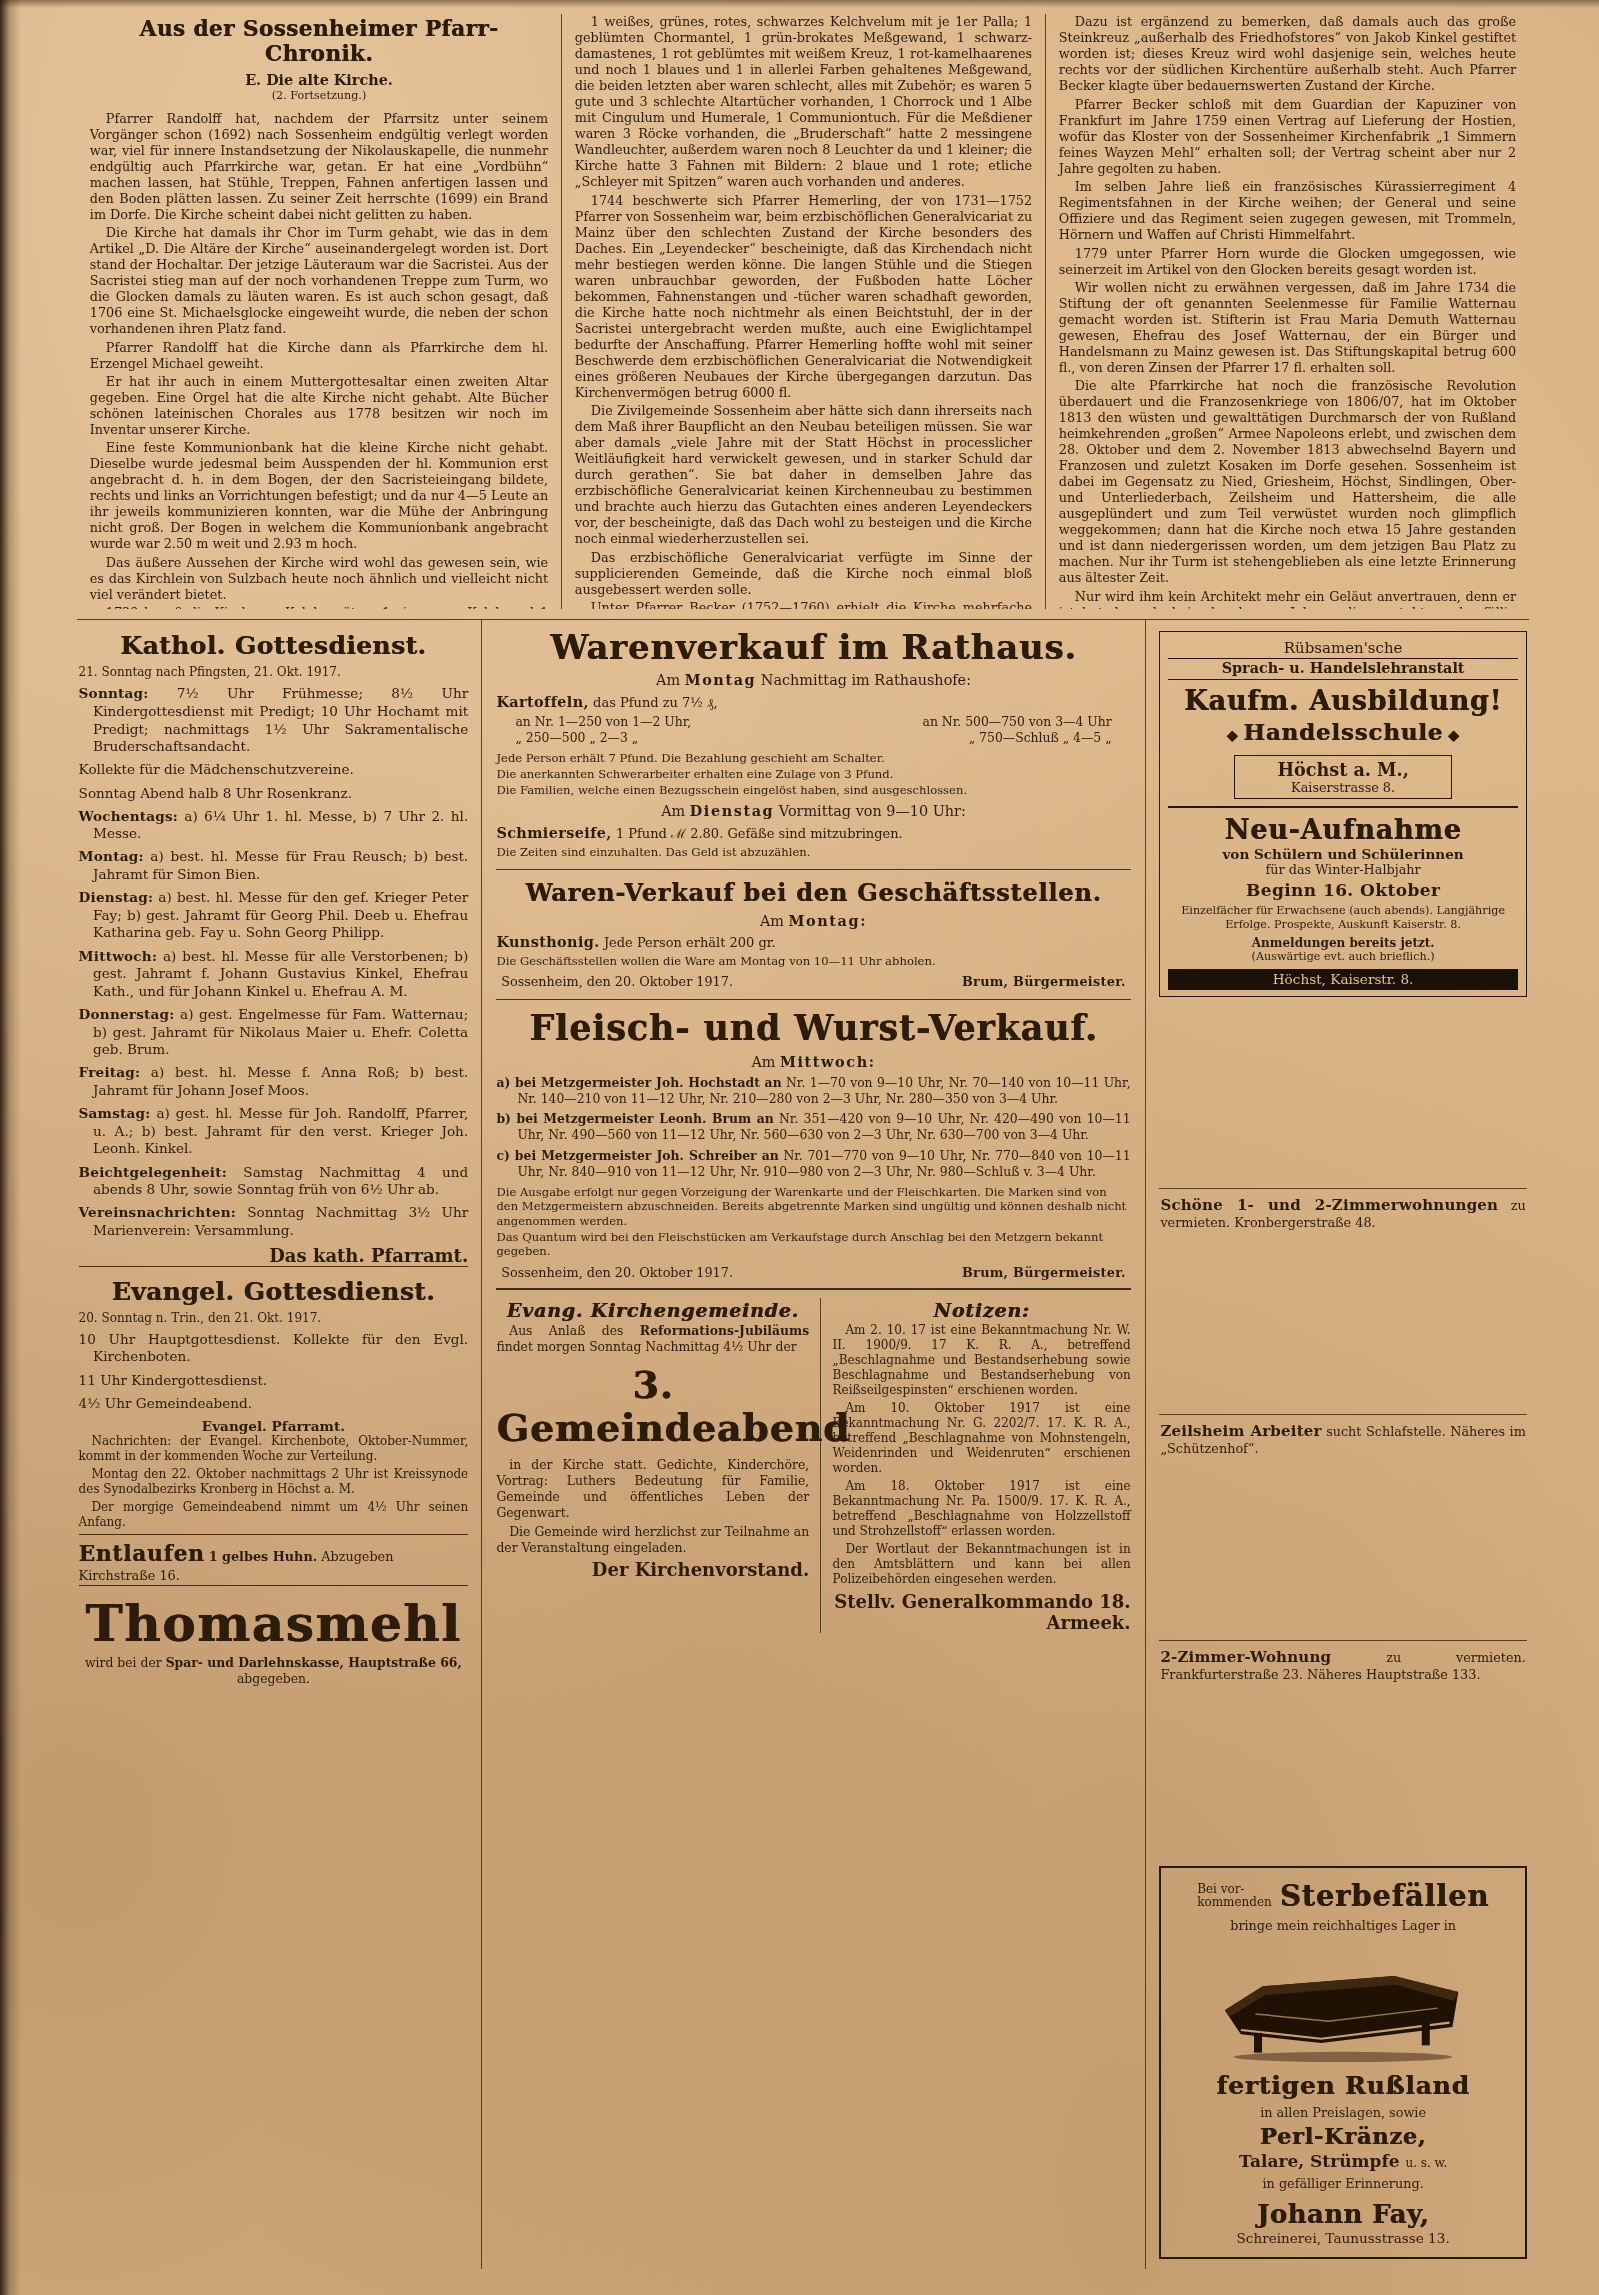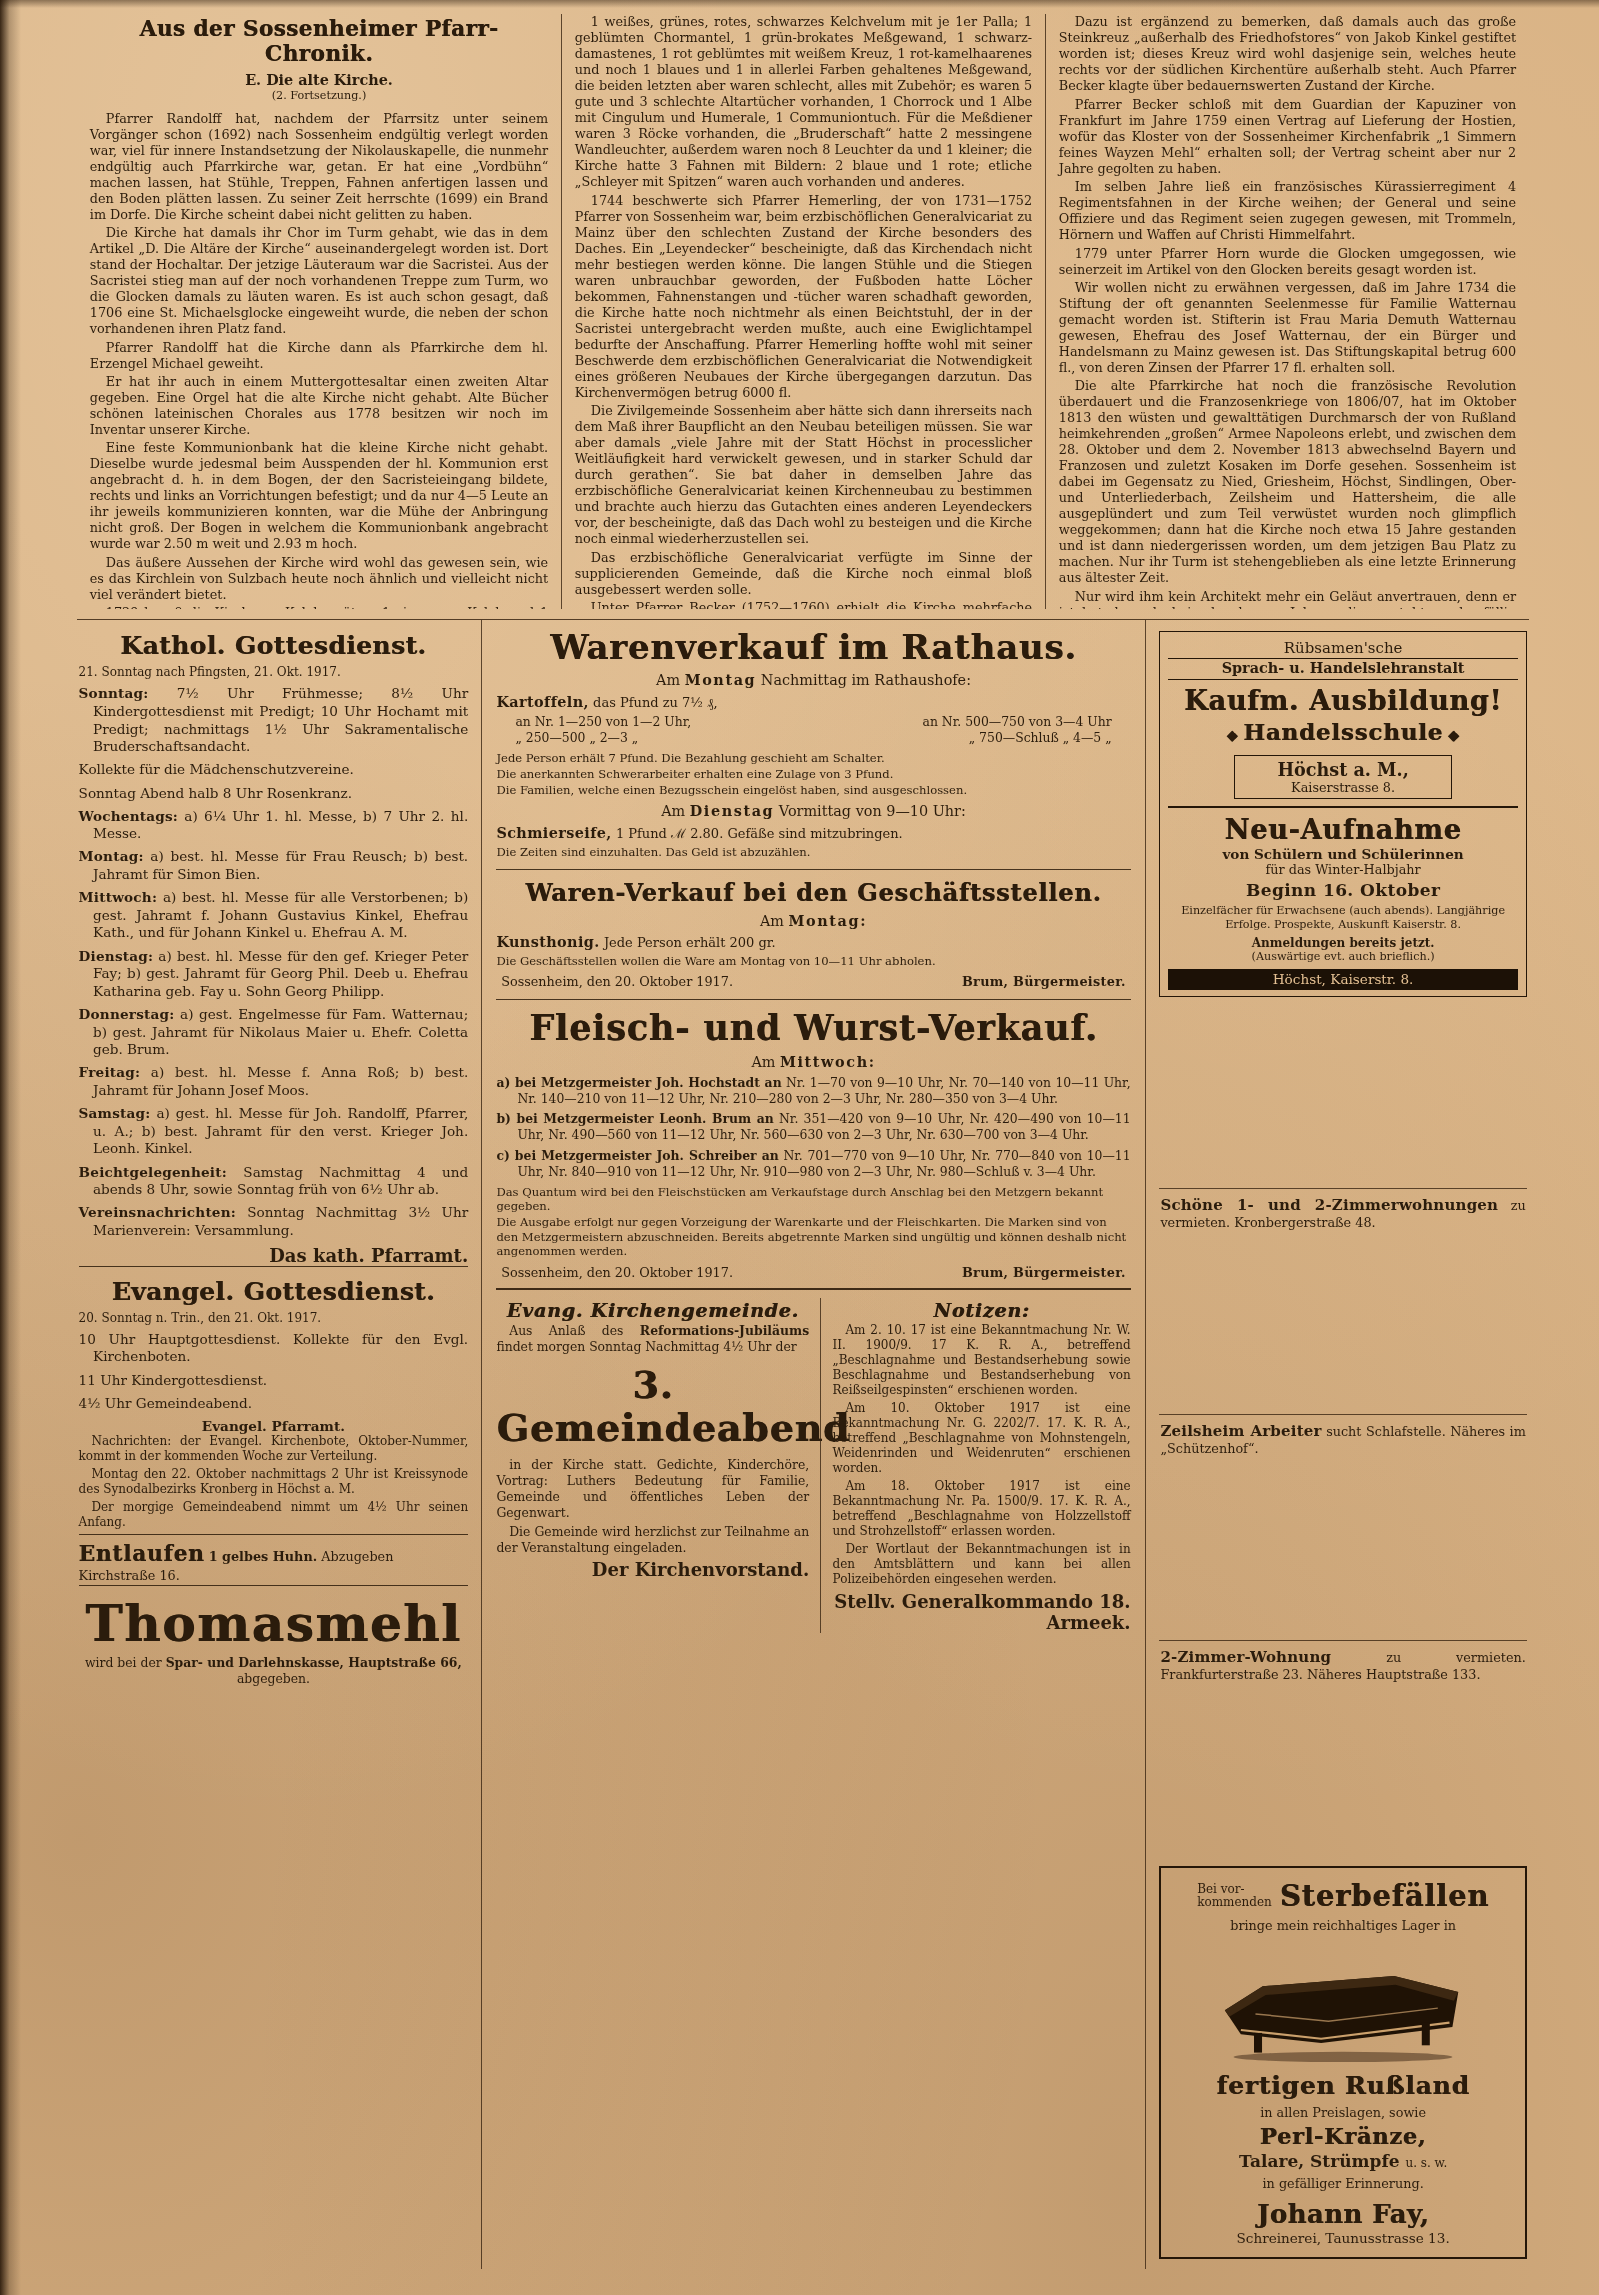--- a/index.html
+++ b/index.html
@@ -182,22 +182,22 @@
 
         <div>
           <h2 class="sec-title">Kathol. Gottesdienst.</h2>
           <div class="dateline-small">21. Sonntag nach Pfingsten, 21. Okt. 1917.</div>
           <div>
               <p class="entry"><b>Sonntag:</b> <span>7½ Uhr Frühmesse; 8½ Uhr Kindergottesdienst mit Predigt; 10 Uhr Hochamt mit Predigt; nachmittags 1½ Uhr Sakramentalische Bruderschaftsandacht.</span></p>
               <p class="entry"><b></b> <span>Kollekte für die Mädchenschutzvereine.</span></p>
               <p class="entry"><b></b> <span>Sonntag Abend halb 8 Uhr Rosenkranz.</span></p>
               <p class="entry"><b>Wochentags:</b> <span>a) 6¼ Uhr 1. hl. Messe, b) 7 Uhr 2. hl. Messe.</span></p>
               <p class="entry"><b>Montag:</b> <span>a) best. hl. Messe für Frau Reusch; b) best. Jahramt für Simon Bien.</span></p>
+              <p class="entry"><b>Dienstag:</b> <span>a) best. hl. Messe für den gef. Krieger Peter Fay; b) gest. Jahramt für Georg Phil. Deeb u. Ehefrau Katharina geb. Fay u. Sohn Georg Philipp.</span></p>
               <p class="entry"><b>Mittwoch:</b> <span>a) best. hl. Messe für alle Verstorbenen; b) gest. Jahramt f. Johann Gustavius Kinkel, Ehefrau Kath., und für Johann Kinkel u. Ehefrau A. M.</span></p>
-              <p class="entry"><b>Dienstag:</b> <span>a) best. hl. Messe für den gef. Krieger Peter Fay; b) gest. Jahramt für Georg Phil. Deeb u. Ehefrau Katharina geb. Fay u. Sohn Georg Philipp.</span></p>
               <p class="entry"><b>Donnerstag:</b> <span>a) gest. Engelmesse für Fam. Watternau; b) gest. Jahramt für Nikolaus Maier u. Ehefr. Coletta geb. Brum.</span></p>
               <p class="entry"><b>Freitag:</b> <span>a) best. hl. Messe f. Anna Roß; b) best. Jahramt für Johann Josef Moos.</span></p>
               <p class="entry"><b>Samstag:</b> <span>a) gest. hl. Messe für Joh. Randolff, Pfarrer, u. A.; b) best. Jahramt für den verst. Krieger Joh. Leonh. Kinkel.</span></p>
               <p class="entry"><b>Beichtgelegenheit:</b> <span>Samstag Nachmittag 4 und abends 8 Uhr, sowie Sonntag früh von 6½ Uhr ab.</span></p>
               <p class="entry"><b>Vereinsnachrichten:</b> <span>Sonntag Nachmittag 3½ Uhr Marienverein: Versammlung.</span></p>
             </div>
           <div class="sig-right">Das kath. Pfarramt.</div>
         </div>
 
         <div style="border-top:1.6px solid rgba(45,28,10,0.85); padding-top:9.6px;">
@@ -298,22 +298,22 @@
           <p class="subtitle">
             <span>Am</span>
             <b>Mittwoch:</b>
           </p>
           <div>
               <p class="meat-entry"><b>a) bei Metzgermeister Joh. Hochstadt an</b> <span>Nr. 1—70 von 9—10 Uhr, Nr. 70—140 von 10—11 Uhr, Nr. 140—210 von 11—12 Uhr, Nr. 210—280 von 2—3 Uhr, Nr. 280—350 von 3—4 Uhr.</span></p>
               <p class="meat-entry"><b>b) bei Metzgermeister Leonh. Brum an</b> <span>Nr. 351—420 von 9—10 Uhr, Nr. 420—490 von 10—11 Uhr, Nr. 490—560 von 11—12 Uhr, Nr. 560—630 von 2—3 Uhr, Nr. 630—700 von 3—4 Uhr.</span></p>
               <p class="meat-entry"><b>c) bei Metzgermeister Joh. Schreiber an</b> <span>Nr. 701—770 von 9—10 Uhr, Nr. 770—840 von 10—11 Uhr, Nr. 840—910 von 11—12 Uhr, Nr. 910—980 von 2—3 Uhr, Nr. 980—Schluß v. 3—4 Uhr.</span></p>
             </div>
           <div>
+              <p class="small-note">Die Ausgabe erfolgt nur gegen Vorzeigung der Warenkarte und der Fleischkarten. Die Marken sind von den Metzgermeistern abzuschneiden. Bereits abgetrennte Marken sind ungültig und können deshalb nicht angenommen werden.</p>
               <p class="small-note">Das Quantum wird bei den Fleischstücken am Verkaufstage durch Anschlag bei den Metzgern bekannt gegeben.</p>
-              <p class="small-note">Die Ausgabe erfolgt nur gegen Vorzeigung der Warenkarte und der Fleischkarten. Die Marken sind von den Metzgermeistern abzuschneiden. Bereits abgetrennte Marken sind ungültig und können deshalb nicht angenommen werden.</p>
             </div>
           <div class="date-row">
             <span>Sossenheim, den 20. Oktober 1917.</span>
             <b>Brum, Bürgermeister.</b>
           </div>
         </div>
 
         <div class="sub-row">
 
           <div class="sub-left">

